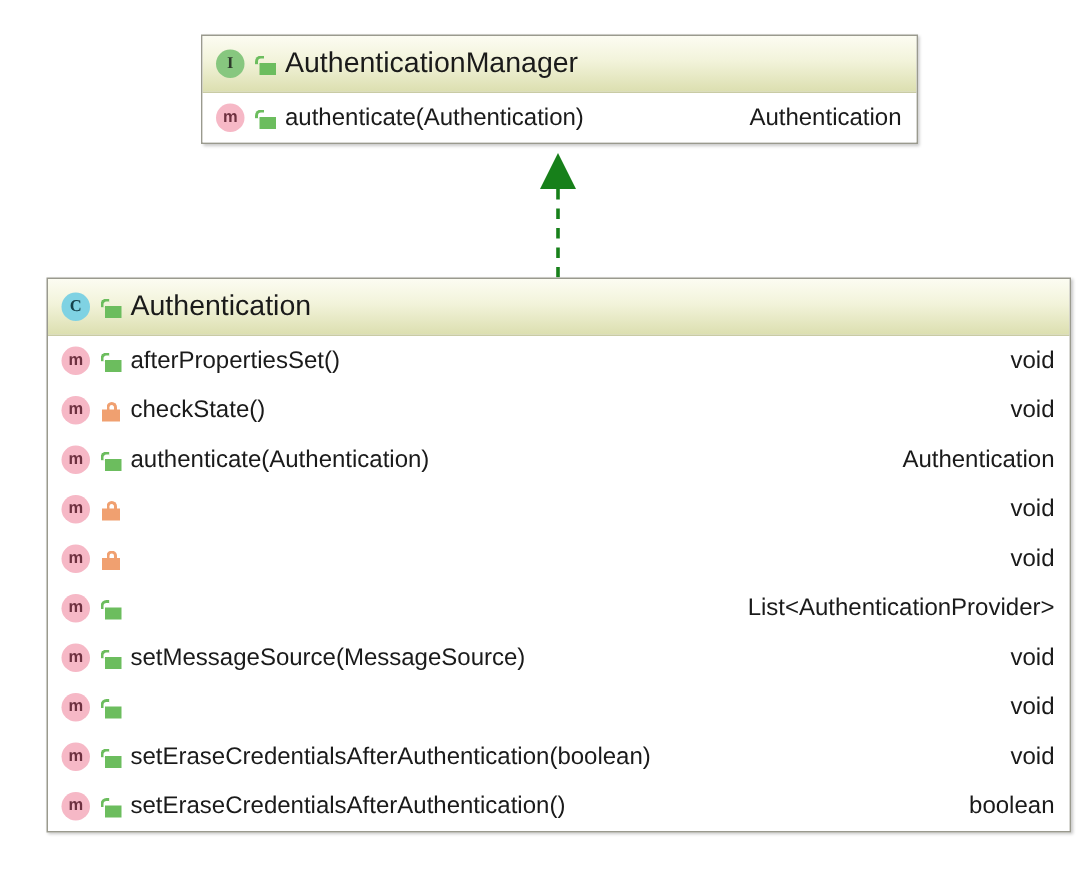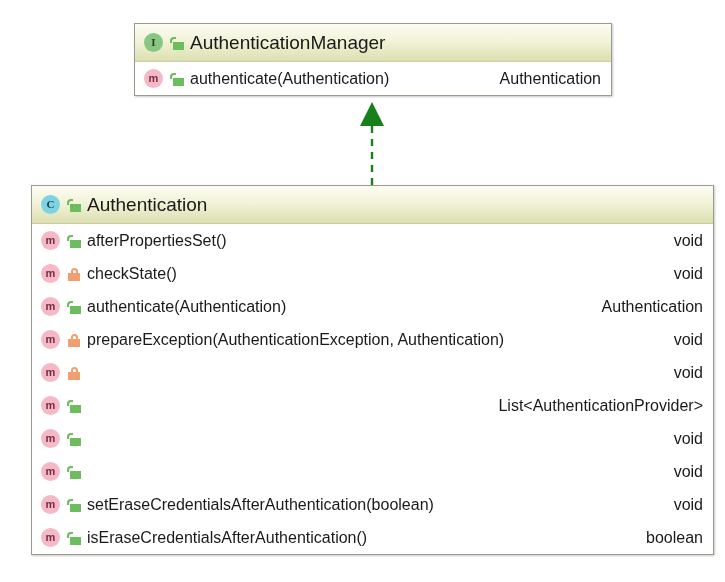--- a/index.html
+++ b/index.html
@@ -205,21 +205,20 @@
       <span class="member-sig">authenticate(Authentication)</span>
       <span class="member-type">Authentication</span>
     </div>
 
     <div class="member-row">
       <span class="badge badge-method">m</span>
       <span class="lock lock-private">
         <span class="lock-shackle"></span>
           <span class="lock-body"></span>
       </span>
-      <span class="member-sig">prepareException(AuthenticationException, Authentication)</span>
       <span class="member-type">void</span>
     </div>
 
     <div class="member-row">
       <span class="badge badge-method">m</span>
       <span class="lock lock-private">
         <span class="lock-shackle"></span>
           <span class="lock-body"></span>
       </span>
       <span class="member-type">void</span>
@@ -233,20 +232,21 @@
       </span>
       <span class="member-type">List&lt;AuthenticationProvider&gt;</span>
     </div>
 
     <div class="member-row">
       <span class="badge badge-method">m</span>
       <span class="lock lock-public">
         <span class="lock-shackle"></span>
           <span class="lock-body"></span>
       </span>
+      <span class="member-sig">setMessageSource(MessageSource)</span>
       <span class="member-type">void</span>
     </div>
 
     <div class="member-row">
       <span class="badge badge-method">m</span>
       <span class="lock lock-public">
         <span class="lock-shackle"></span>
           <span class="lock-body"></span>
       </span>
       <span class="member-type">void</span>
@@ -261,18 +261,18 @@
       <span class="member-sig">setEraseCredentialsAfterAuthentication(boolean)</span>
       <span class="member-type">void</span>
     </div>
 
     <div class="member-row">
       <span class="badge badge-method">m</span>
       <span class="lock lock-public">
         <span class="lock-shackle"></span>
           <span class="lock-body"></span>
       </span>
-      <span class="member-sig">isEraseCredentialsAfterAuthentication()</span>
+      <span class="member-sig">setEraseCredentialsAfterAuthentication()</span>
       <span class="member-type">boolean</span>
     </div>
 
   </div>
 </div>
 
 </body></html>

